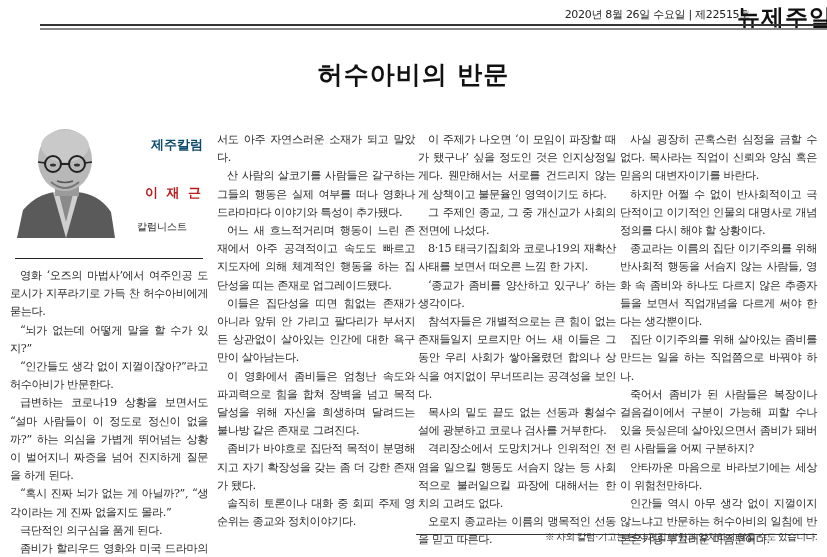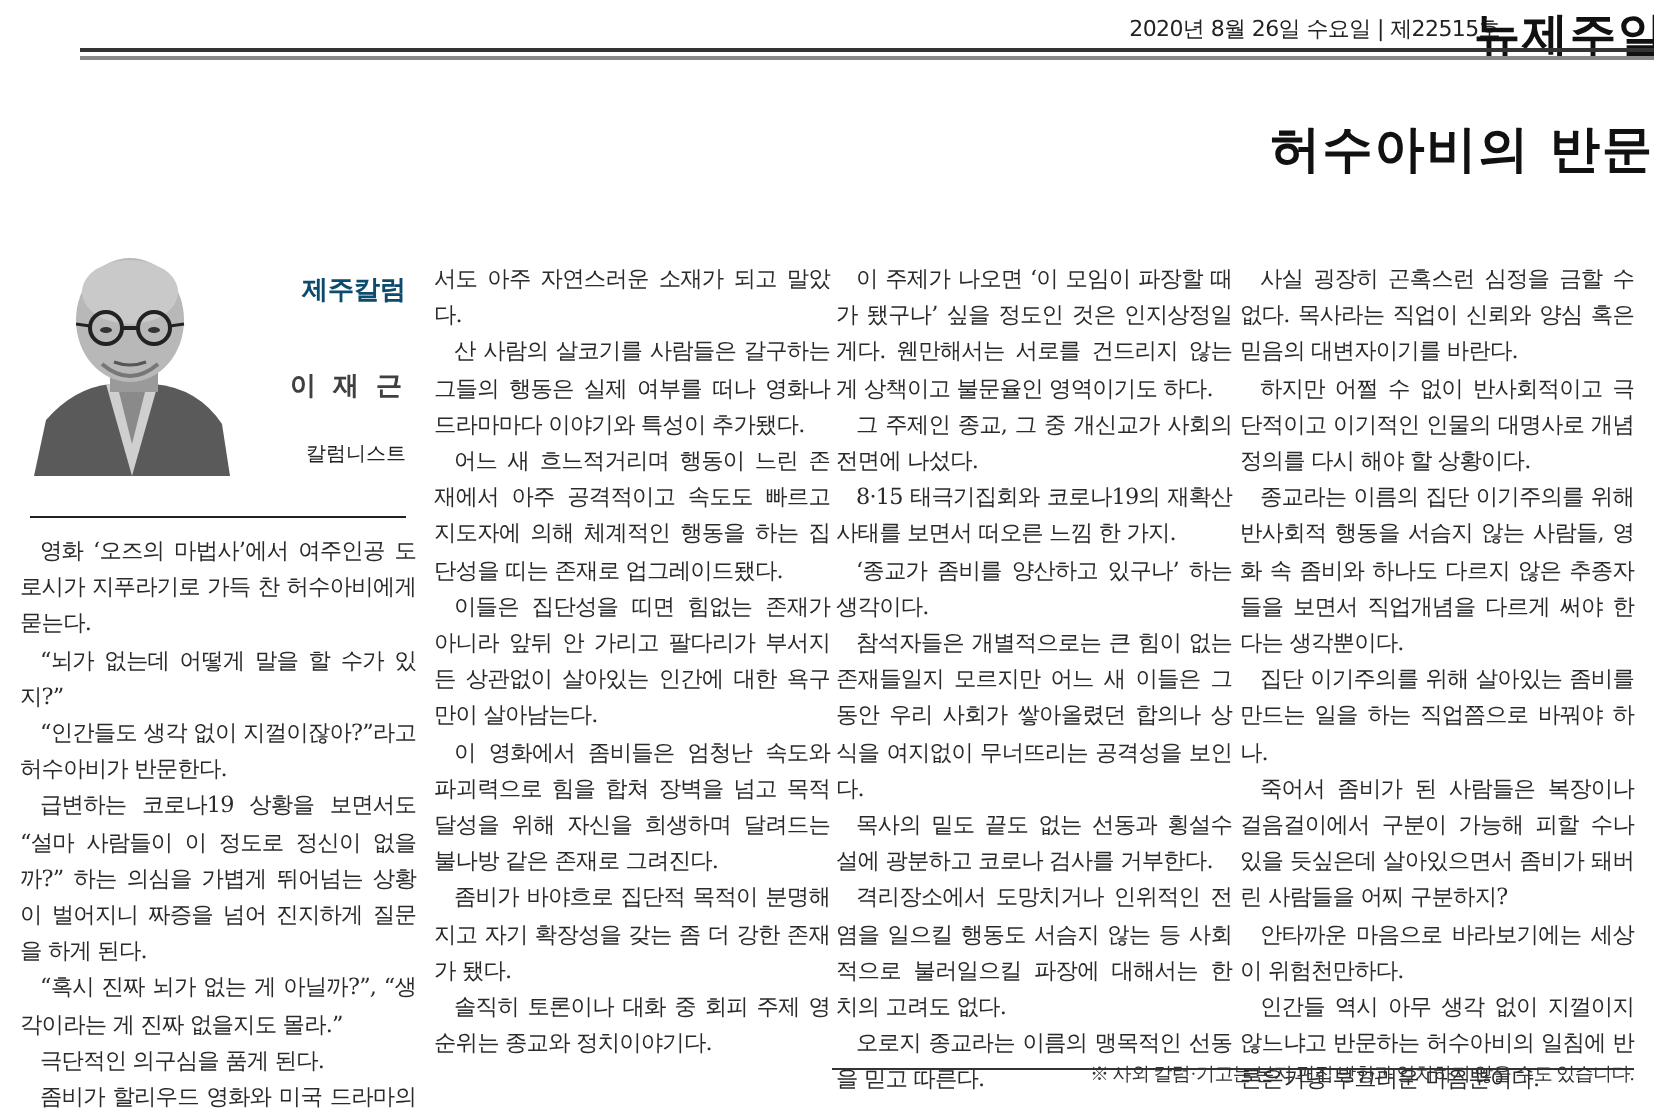--- a/index.html
+++ b/index.html
@@ -36,24 +36,24 @@
   }
   .byline-rule { position:absolute; left:0; top:136px; width:188px; height:1px; background:#222; }
   .column-name {
     position:absolute; right:0; top:14px;
     font-family: "DejaVu Sans", "Liberation Sans", sans-serif;
     font-weight:bold; font-size:13px; color:#0c4a6e;
   }
   .author-name {
     position:absolute; right:0; top:62px;
     font-family: "DejaVu Sans", "Liberation Sans", sans-serif;
-    font-weight:bold; font-size:13px; color:#404040; letter-spacing:2px;
+    font-weight:bold; font-size:13px; color:#b91c1c; letter-spacing:2px;
   }
   .author-title {
-    position:absolute; right:0; top:98px;
+    position:absolute; right:16px; top:98px;
     font-family: "DejaVu Sans", "Liberation Sans", sans-serif;
     font-size:10px; color:#222;margin-left:28px;
   }
 
   .col {
     position: absolute; width: 198px;
     font-size: 11.2px; line-height: 18.2px; color: #2a2a2a;
     letter-spacing: -0.4px; text-align: justify;
   }
   .col p { margin: 0; text-indent: 10px; }
@@ -73,21 +73,21 @@
 </head>
 <body>
 
 <div class="masthead">
   <span class="dateline">2020년 8월 26일 수요일 | 제22515호</span>
   <span class="brand">뉴제주일보</span>
   <div class="rule-top1"></div>
   <div class="rule-top2"></div>
 </div>
 
-<h1 class="headline" style="margin:0;text-align:right;">허수아비의 반문</h1>
+<h1 class="headline" style="margin:0;">허수아비의 반문</h1>
 
 <div class="byline-box">
   <div class="photo">
     <svg width="102" height="116" viewBox="0 0 102 116">
       <rect x="0" y="0" width="102" height="116" fill="#ffffff"></rect>
 
       <path d="M2 116 L8 88 Q22 72 40 70 L62 70 Q84 72 96 90 L100 116 Z" fill="#5a5a5a"></path>
       <path d="M38 70 L51 116 L64 70 Z" fill="#cfcfcf"></path>
       <path d="M44 72 L51 100 L58 72 Z" fill="#8a8a8a"></path>
 

